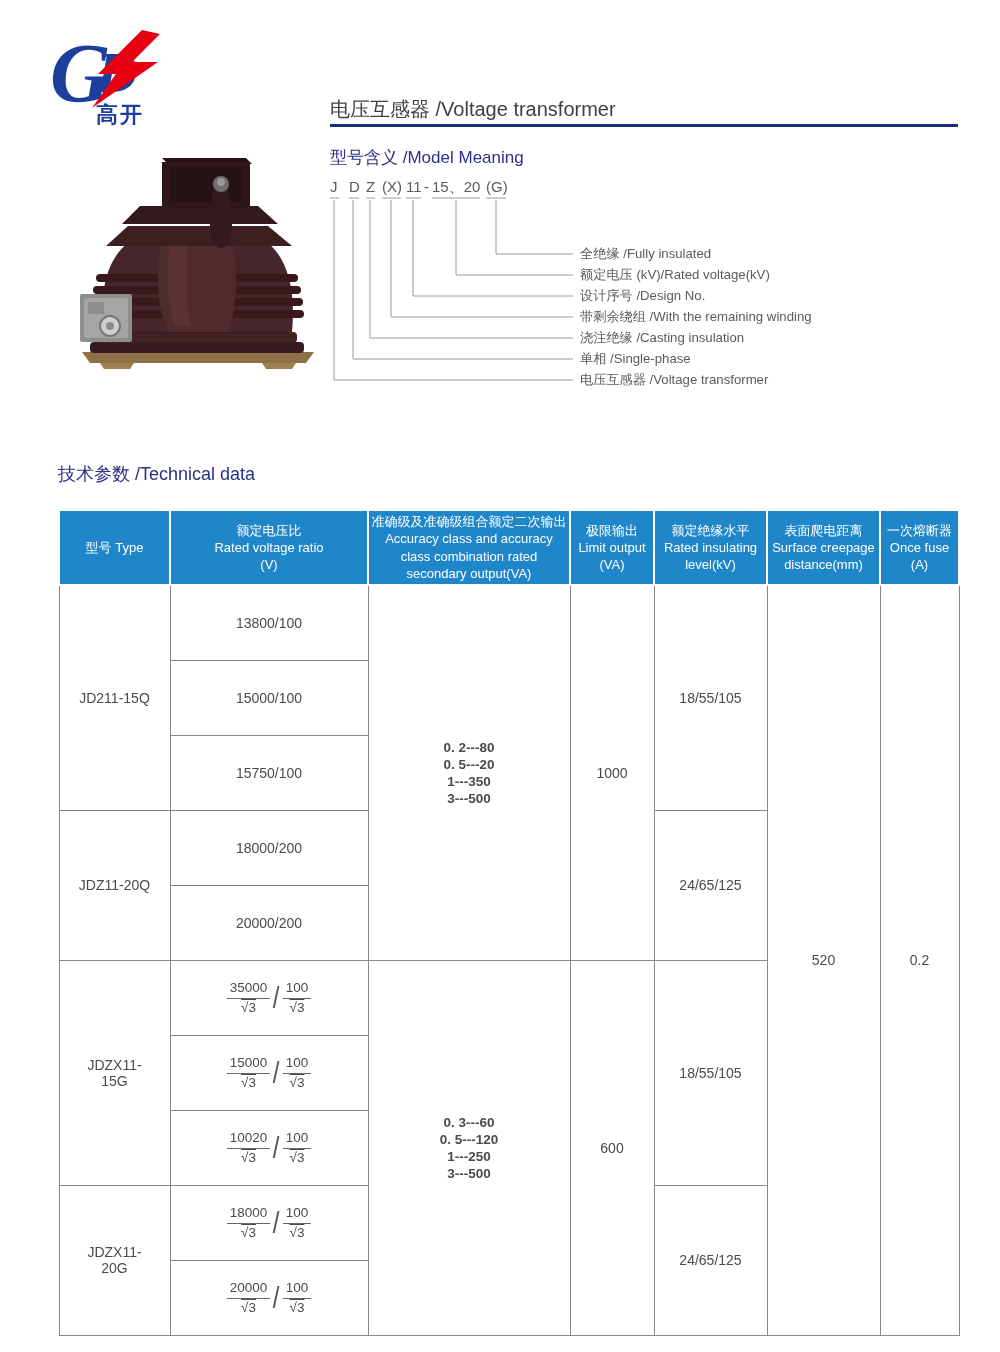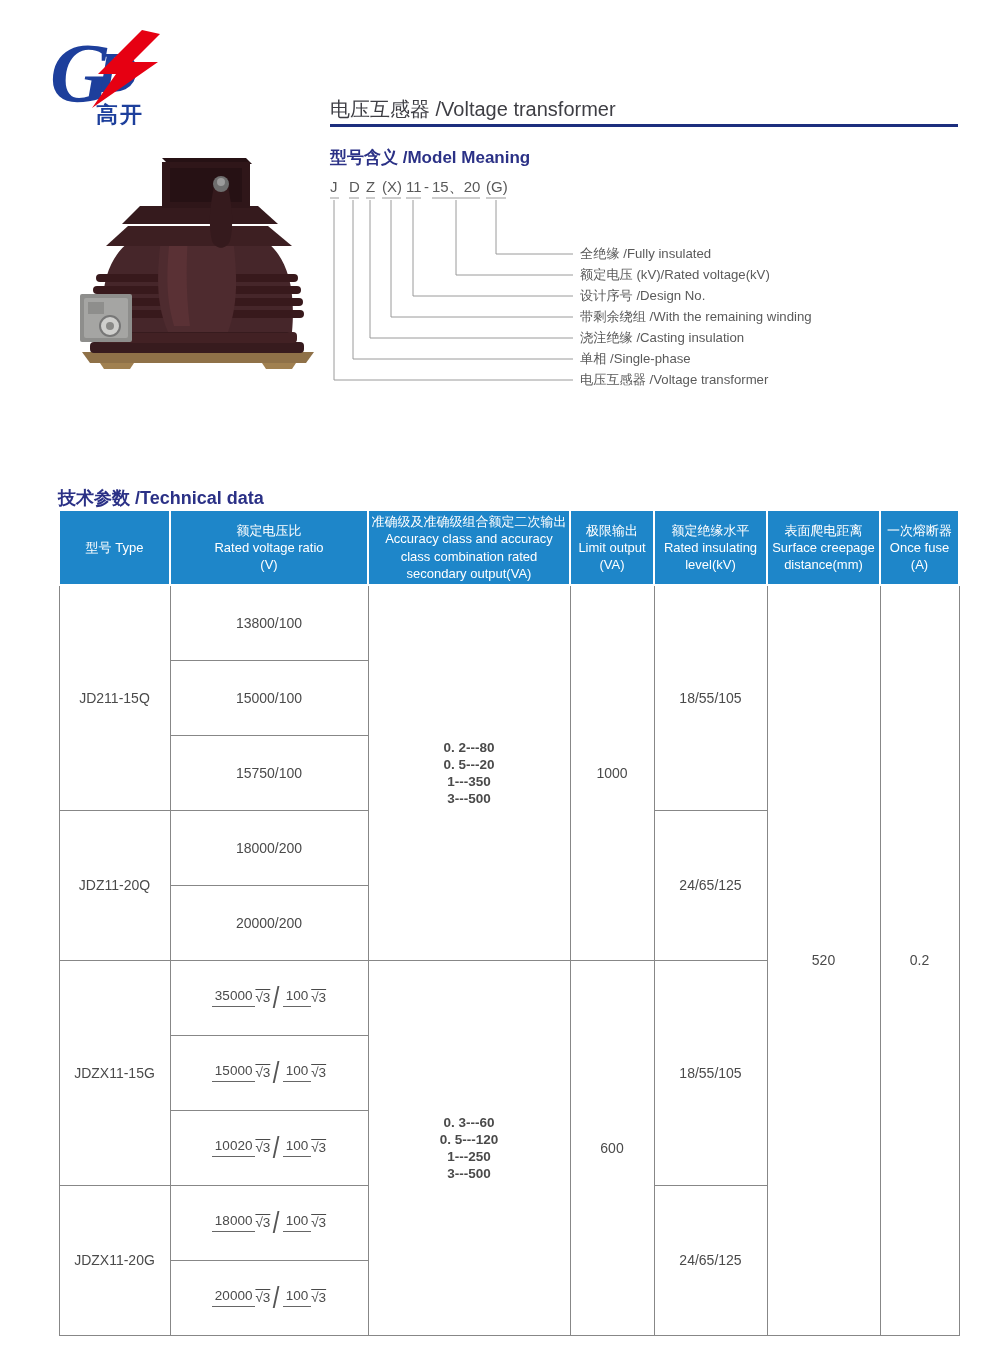--- a/index.html
+++ b/index.html
@@ -13,23 +13,23 @@
   .doc-title {
     position:absolute; left:330px; top:58px; font-size:28px; font-weight:bold;
     color:#203f9e; letter-spacing:0.5px; white-space:nowrap;
   }
   .doc-subtitle {
     position:absolute; left:330px; top:96px; font-size:20px; color:#3e3e44; white-space:nowrap;
   }
   .title-rule {
     position:absolute; left:330px; top:124px; width:628px; height:3px; background:#1c2e7e;
   }
-  .section-heading { position:absolute; font-weight:bold; color:#2b3186; white-space:nowrap; }
+  .section-heading { position:absolute; font-weight:normal; color:#2b3186; white-space:nowrap; }
   .model-heading { left:330px; top:146px; font-size:17px; }
-  .tech-heading  { left:58px;  top:462px; font-size:18px;margin-top:24px; }
+  .tech-heading  { left:58px;  top:462px; font-size:18px; }
 
   
   .photo { position:absolute; left:66px; top:146px; width:262px; height:232px; }
 
   
   .diagram { position:absolute; left:330px; top:176px; width:645px; height:240px; }
   .diagram text { fill:#5a5a5a; font-family:"Liberation Sans", sans-serif; }
   .diagram .code-part { font-size:15px; }
   .diagram .dlabel { font-size:13.2px; }
   .diagram line { stroke:#9a9a9a; stroke-width:1; }
@@ -39,27 +39,27 @@
     position:absolute; left:58px; top:509px; width:900px;
     border-collapse:collapse; table-layout:fixed; background:#fff;
   }
   .tech-table thead th {
     background:#1e86c9; color:#fff; font-weight:normal;
     height:75px; border:2px solid #ffffff; padding:2px 1px; vertical-align:middle;
   }
   .th-line { display:block; text-align:center; font-size:13px; line-height:1.32; white-space:nowrap; }
   .tech-table tbody td {
     border:1px solid #878787; text-align:center; vertical-align:middle;
-    font-size:14px; color:#4a4a4a; padding:8px;
+    font-size:14px; color:#4a4a4a; padding:16px;
   }
   .tech-table tbody tr { height:75px; }
   .acc-line { display:block; font-size:13.5px; line-height:17px;font-weight:bold; }
   
   .frac-pair { display:inline-flex; align-items:center; }
-  .frac { display:inline-flex; flex-direction:row; align-items:center; font-size:13.5px; line-height:1.25; }
+  .frac { display:inline-flex; flex-direction:column; align-items:center; font-size:13.5px; line-height:1.25; }
   .frac .fnum { border-bottom:1px solid #666; padding:0 3px 1px; }
   .frac .fden { padding-top:1px; text-decoration:overline; }
   .big-slash { font-size:30px; color:#555; margin:0 2px; font-weight:200; transform:scaleX(.8); }
 </style>
 </head>
 <body>
 
 <div class="page">
 
   <svg class="logo" viewBox="0 0 130 105">

